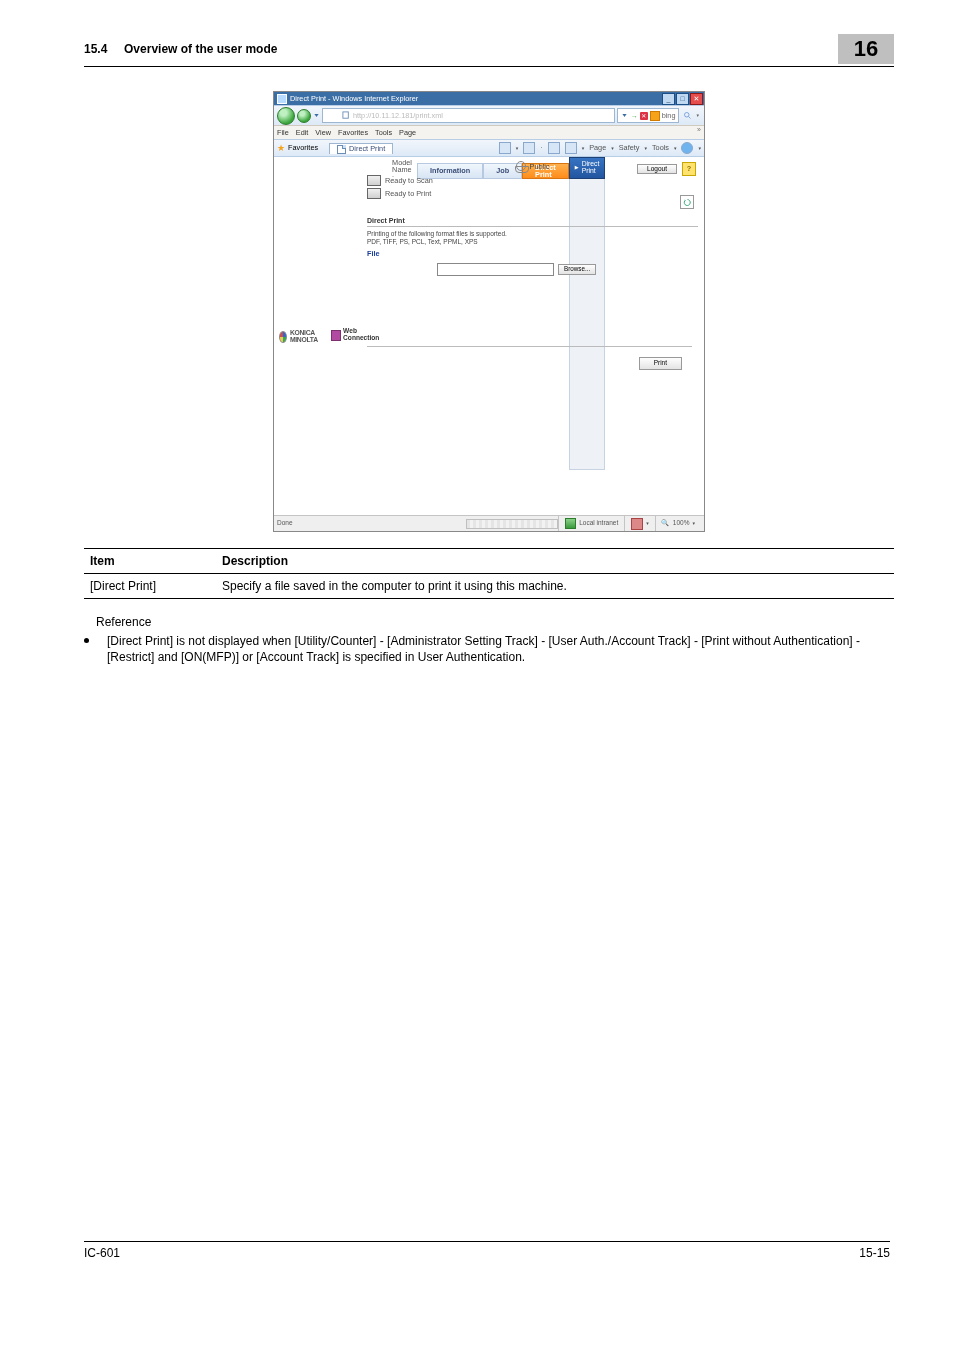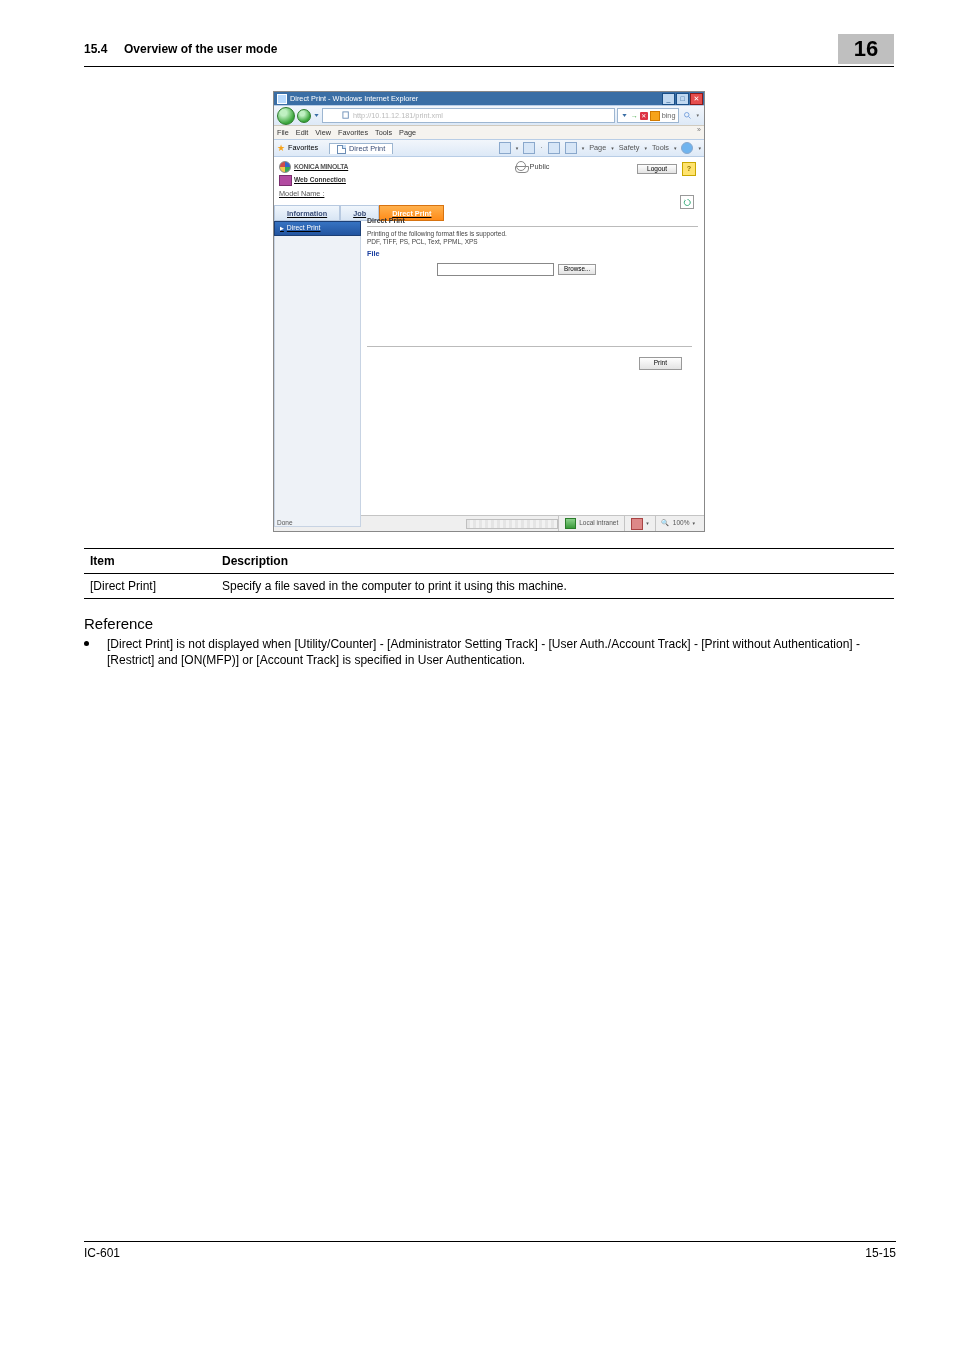--- a/index.html
+++ b/index.html
@@ -134,21 +134,21 @@
   .activetab .pgicon::after{ content:""; position:absolute; right:-1px; top:-1px; width:3px; height:3px; background:#cce0f5; border-left:1px solid #6b8db5; border-bottom:1px solid #6b8db5; }
   .favright{ margin-left:auto; display:flex; align-items:center; gap:5px; color:#545454;}
   .tool-ic{ width:10px; height:10px; background:#d7e6f7; border:1px solid #8aa8cc; }
   .tool-sep{ color:#888; }
   .content-area{
     background:#fff;
     height: 358px;
     display:flex;
     border-top:1px solid #b8cde6;
   }
-  .left-col{ width:87px; display:flex; flex-direction:column;text-decoration:underline;}
+  .left-col{ width:87px; display:flex; flex-direction:row;}
   .brand{
     padding:4px 4px 2px 5px;
     display:flex; align-items:center; gap:3px;
   }
   .kmlogo{
     width:10px; height:10px; border-radius:50%;
     background: conic-gradient(#3366cc 0 25%, #33aa55 0 50%, #f2c94d 0 75%, #d14b4b 0 100%);
     border:1px solid #888;
   }
   .brand-text{ color:#555; font-weight:bold; letter-spacing:-0.3px; font-size:6.8px; }
@@ -258,32 +258,32 @@
   .doc-table thead th{
     font-weight:bold;
     border-top: 1px solid #000;
     border-bottom: 1px solid #000;
   }
   .doc-table tbody td{
     border-bottom: 1px solid #000;
   }
   .doc-table .col-item{ width:120px; }
 
-  .ref-label{ font-size:15px; margin-top:16px; }
+  .ref-label{ font-size:12px; margin-top:16px;margin-left:12px; }
   .bullet-block{
     font-size:12px;
     margin-top:4px;
     display:flex;
     gap:18px;
   }
   .bullet-dot{ width:5px; height:5px; background:#000; border-radius:50%; margin-top:5px; flex:0 0 5px;}
   .bullet-text{ line-height:1.35; }
   .footer{
     position:absolute;
-    bottom:30px; left:84px; right:58px;
+    bottom:30px; left:84px; right:64px;
     border-top:1px solid #000;
     display:flex;
     justify-content:space-between;
     font-size:12px;
     padding-top:4px;
   }
   .search-mag{
     width:9px; height:9px; flex:0 0 auto;
   }
 </style>
@@ -410,20 +410,30 @@
       <div class="right-col">
         <div class="public-row">
           <span class="person"></span>
           &nbsp;<span>Public</span>
         </div>
         <div class="logout-wrap">
           <div class="lbtn">Logout</div>
           <div class="help">?</div>
         </div>
 
+        <div class="status-lines">
+          <div class="status-row">
+            <span class="pr-icon"></span>
+            <span>Ready to Scan</span>
+          </div>
+          <div class="status-row">
+            <span class="pr-icon"></span>
+            <span>Ready to Print</span>
+          </div>
+        </div>
         <div class="refresh-ic">
           <svg viewBox="0 0 12 12">
               <path d="M6 2 A4 4 0 1 1 2.2 4" fill="none" stroke="#3a7" stroke-width="1.3"></path>
               <path d="M2 2 L2.2 4 L4.2 3.6 Z" fill="#3a7"></path>
             </svg>
         </div>
 
         <div class="dp-section">
           <div class="dp-title">Direct Print</div>
           <hr class="dp-underline">

